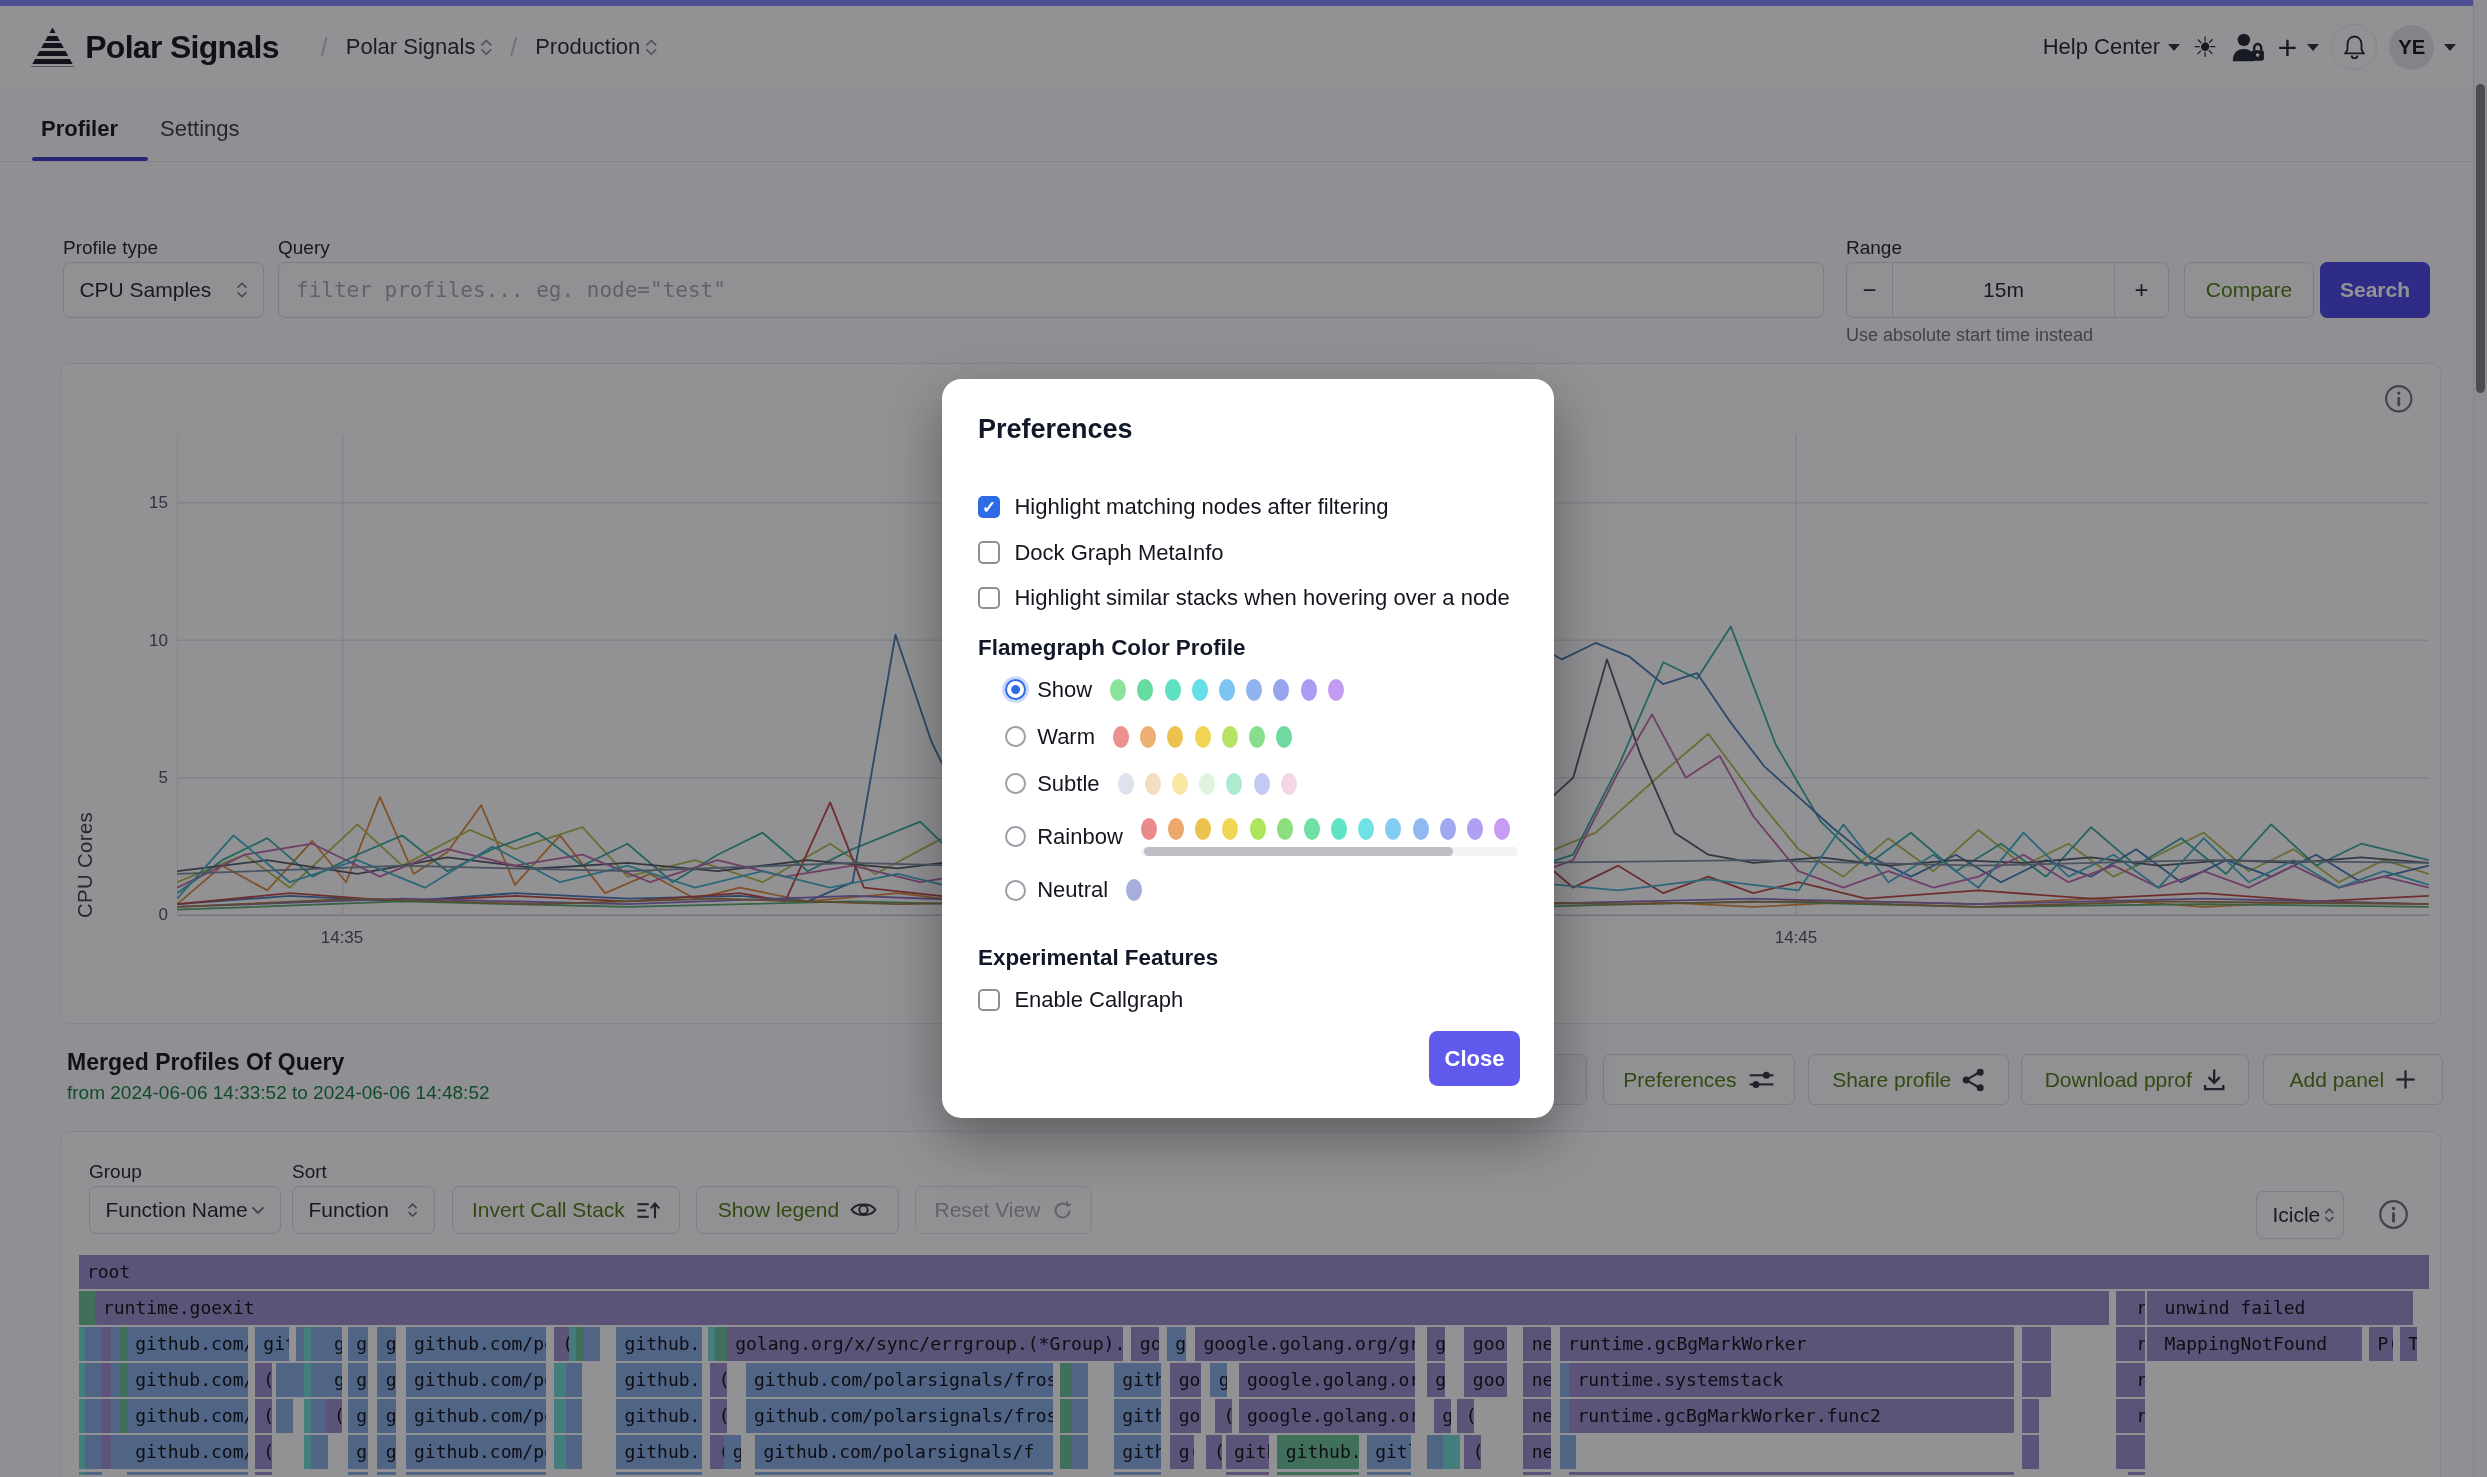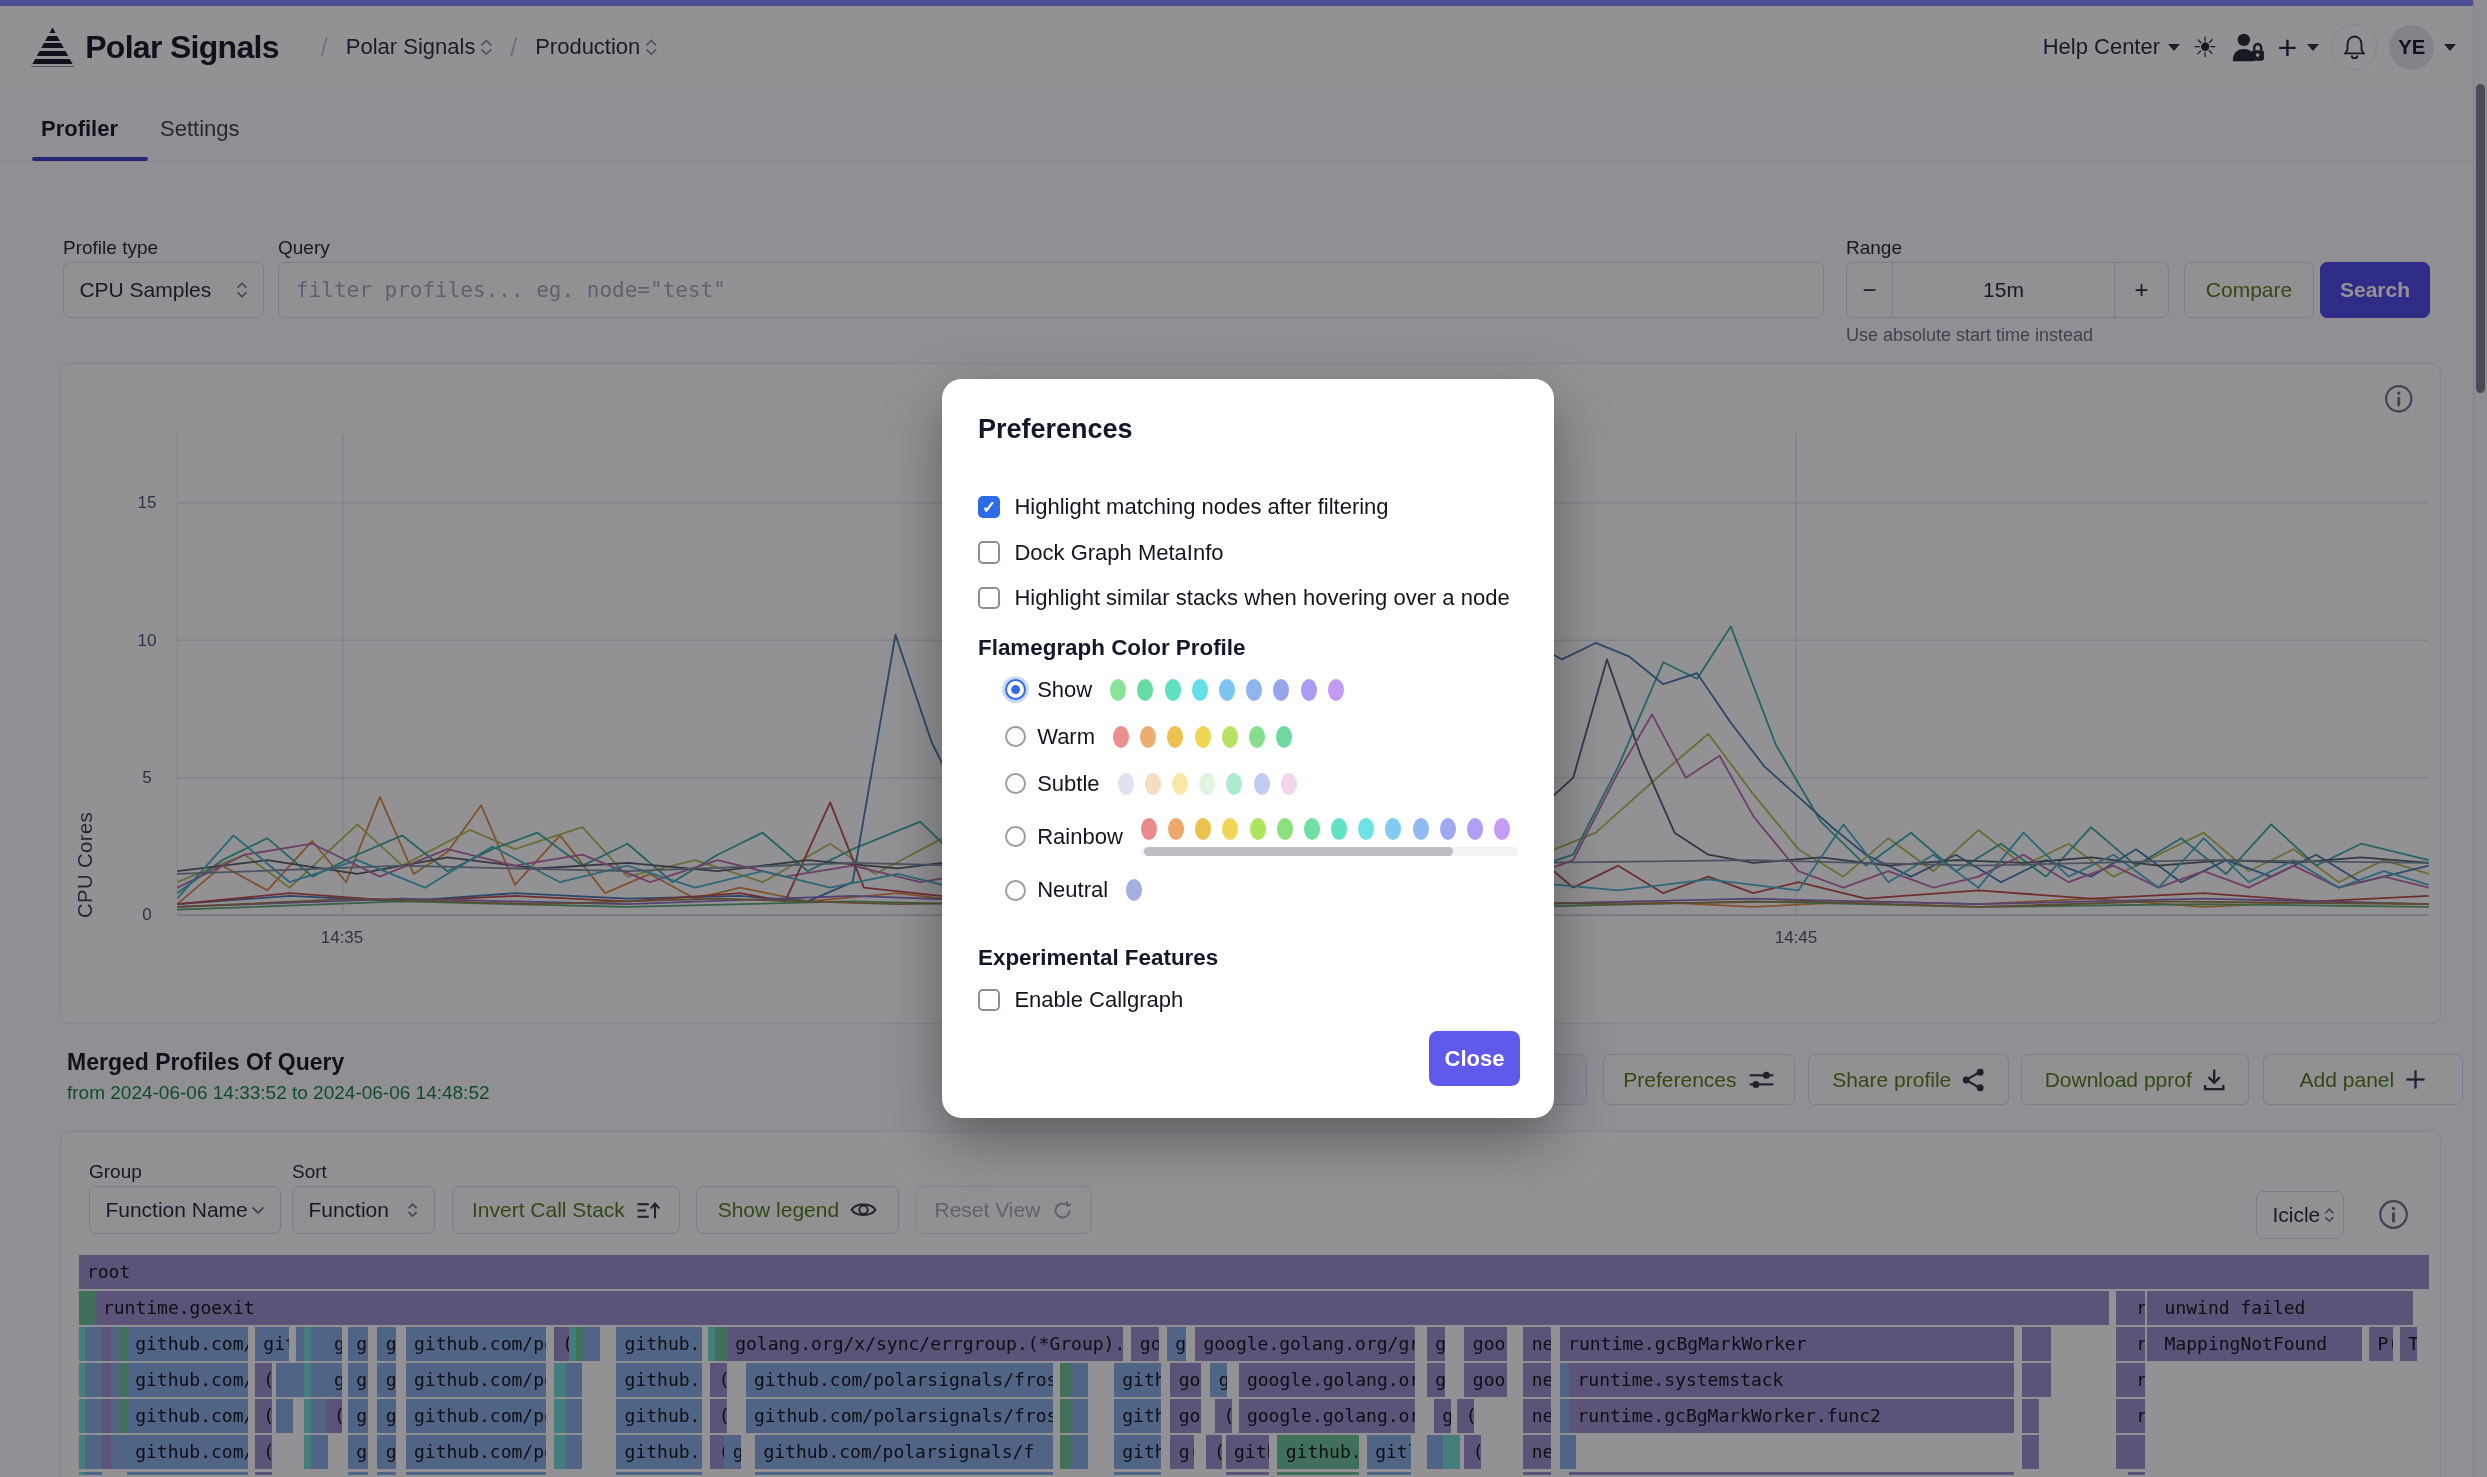--- a/index.html
+++ b/index.html
@@ -49,21 +49,21 @@
   .btn{ position:absolute; height:56px; border:1.4px solid #d9d9e3; border-radius:7px;
     display:flex; align-items:center; justify-content:center; gap:11.2px;
     font-size:21px; color:#4d7c0f; background:#fdfdfe; cursor:pointer;}
   .btn-primary{ background:#4c45e8; border-color:#4c45e8; color:#ffffff; font-weight:600;}
   .linklike{ position:absolute; font-size:18px; color:#6d6d7a; cursor:pointer;}
   
   .card{ position:absolute; background:#ffffff; border:1.4px solid #e7e7ef; border-radius:9.8px;}
   
   .ylab{ position:absolute; left:12.6px; top:554px; transform:rotate(-90deg); transform-origin:left top;
     font-size:20.3px; color:#3a3f4a; letter-spacing:0.4px;}
-  .ytick{ position:absolute; font-size:17px; color:#4b5563; width:42px; text-align:center;}
+  .ytick{ position:absolute; font-size:17px; color:#4b5563; width:42px; text-align:right;}
   .xtick{ position:absolute; font-size:17px; color:#4b5563; transform:translateX(-50%);}
   .info-i{ position:absolute; color:#6b7280;}
   
   .sec-title{ position:absolute; font-size:23px; font-weight:bold; color:#15151f;}
   .sec-sub{ position:absolute; font-size:19px; color:#15803d;}
   .chip{ position:absolute; height:51px; border:1.4px solid #d5d7ec; background:#f3f4fb; border-radius:7px;
     display:flex; align-items:center; justify-content:center; color:#4c45e8; font-size:24px; cursor:pointer;}
   .disabled{ color:#a7a7b4;}
   
   .flame{ position:absolute; left:17.5px; top:123px; width:2353px;}
@@ -284,21 +284,21 @@
       </svg>
     </button>
     <button class="btn" style="left:2021px;top:1054px;width:228px;height:51px;">
       <span>Download pprof</span>
       <svg width="22.4" height="24" viewBox="0 0 32 34">
         <line x1="16" y1="2" x2="16" y2="20" stroke="#333340" stroke-width="3.4"></line>
         <path d="M8 13 L16 21 L24 13" fill="none" stroke="#333340" stroke-width="3.4"></path>
         <path d="M3 24 v6 h26 v-6" fill="none" stroke="#333340" stroke-width="3.4"></path>
       </svg>
     </button>
-    <button class="btn" style="left:2263px;top:1054px;width:200px;height:51px;">
+    <button class="btn" style="left:2263px;top:1054px;width:180px;height:51px;">
       <span>Add panel</span>
       <svg width="21" height="21" viewBox="0 0 30 30">
         <line x1="15" y1="2" x2="15" y2="28" stroke="#333340" stroke-width="3.2"></line>
           <line x1="2" y1="15" x2="28" y2="15" stroke="#333340" stroke-width="3.2"></line>
       </svg>
     </button>
 
     <div class="card" style="left:60px;top:1131px;width:2381px;height:379px;border-bottom:none;border-radius:9.8px 9.8px 0 0;">
       <span class="flabel" style="left:28px;top:29px;">Group</span>
       <div class="control select" style="left:28px;top:54px;width:192px;height:48px;">

